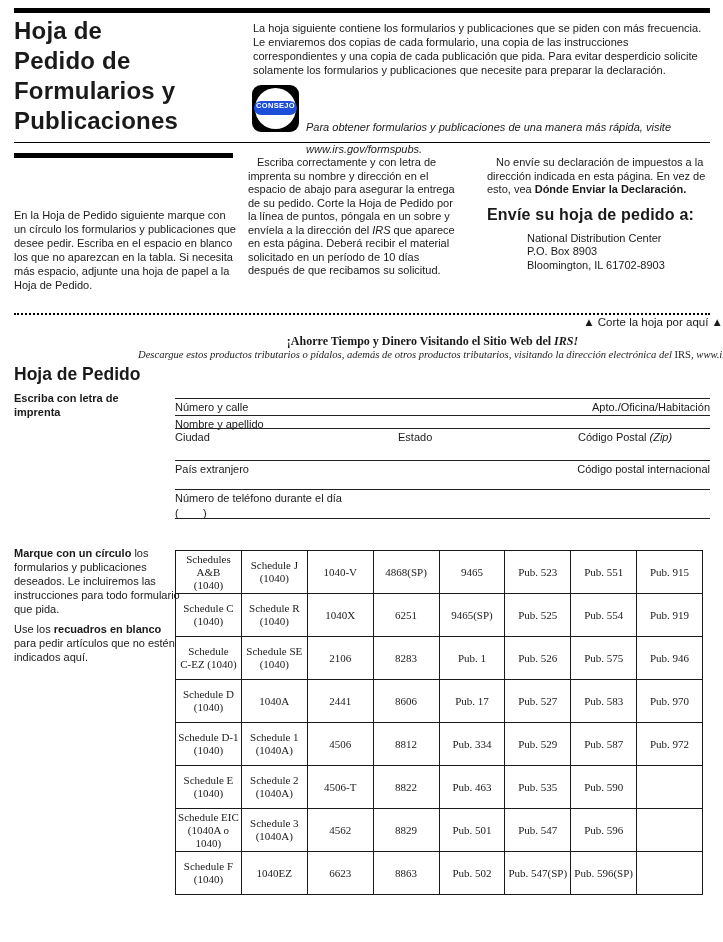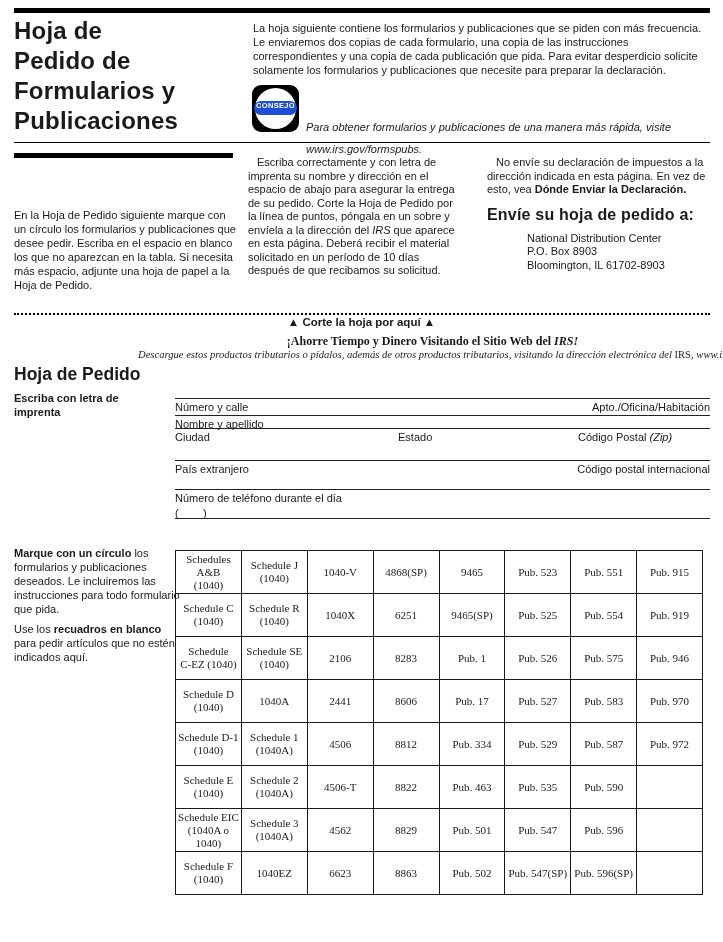--- a/index.html
+++ b/index.html
@@ -25,21 +25,21 @@
   .howto-body{left:14px;top:208px;width:224px;font-size:11px;line-height:14px;}
   .mail-para{left:248px;top:156px;width:214px;font-size:11px;line-height:13.5px;text-indent:9px;}
   .right-col{left:487px;top:156px;width:226px;}
   .warning-para{font-size:11px;line-height:13.5px;text-indent:9px;margin:0;}
   .send-heading{font-size:16px;font-weight:bold;margin:9px 0 0 0;letter-spacing:.2px;}
   .address{font-size:11px;line-height:13.5px;margin:8px 0 0 40px;}
   .b{font-weight:bold;}
   .it{font-style:italic;}
   
   .cut-rule{left:14px;top:313px;width:696px;border-top:2px dotted #000;height:0;}
-  .cut-label{left:0;top:316px;width:723px;text-align:center;font-size:11.5px;font-weight:bold;}
+  .cut-label{left:0;top:316px;width:723px;text-align:right;font-size:11.5px;font-weight:normal;}
   .serif{font-family:"Liberation Serif",serif;}
   .save-line{left:150px;top:334px;width:565px;text-align:center;font-size:12px;font-weight:bold;}
   .download-line{left:138px;top:349px;width:580px;text-align:center;font-size:10.6px;font-style:italic;white-space:nowrap;}
   
   .form-heading{left:14px;top:364px;font-size:17.5px;font-weight:bold;}
   .print-note{left:14px;top:391px;width:140px;font-size:11px;line-height:14px;font-weight:bold;}
   .field{left:175px;width:535px;border-top:1px solid #222;font-size:11px;line-height:13px;padding-top:2px;}
   .fld-right{position:absolute;right:0;top:2px;}
   .fld-mid{position:absolute;left:223px;top:2px;}
   .fld-zip{position:absolute;left:403px;top:2px;}

